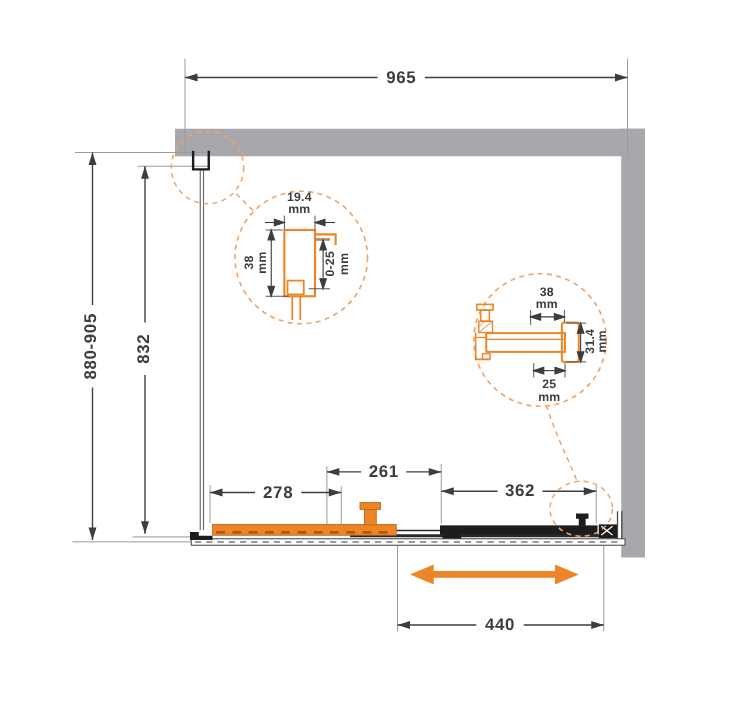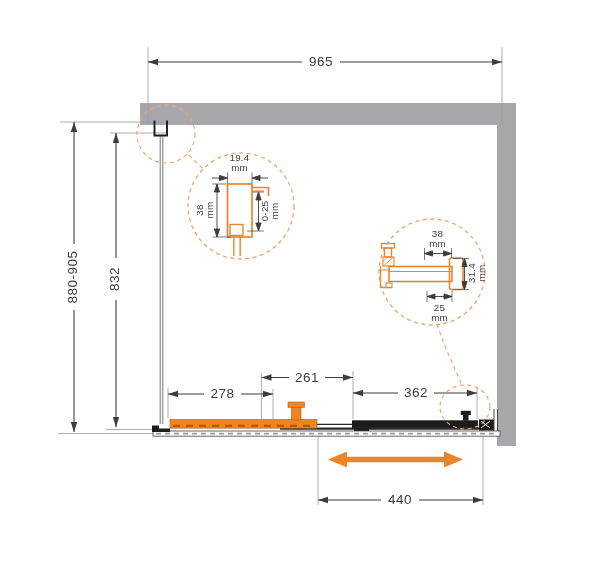--- a/index.html
+++ b/index.html
@@ -1,18 +1,19 @@
 <!DOCTYPE html>
 <html><head>
 <meta charset="utf-8">
 <style>
   html,body{margin:0;padding:0;background:#ffffff;}
   .stage{
     position:relative;width:600px;height:564px;background:#ffffff;overflow:hidden;
     font-family:"Liberation Sans", sans-serif;
+    font-weight:bold;
   }
   svg{display:block;}
   text{
     font-family:"Liberation Sans", sans-serif;
     fill:#3D3D3D;
   }
   .dim-label{font-size:13.5px;letter-spacing:.5px;}
   .detail-label{font-size:9.8px;letter-spacing:.2px;}
 </style>
 </head>

